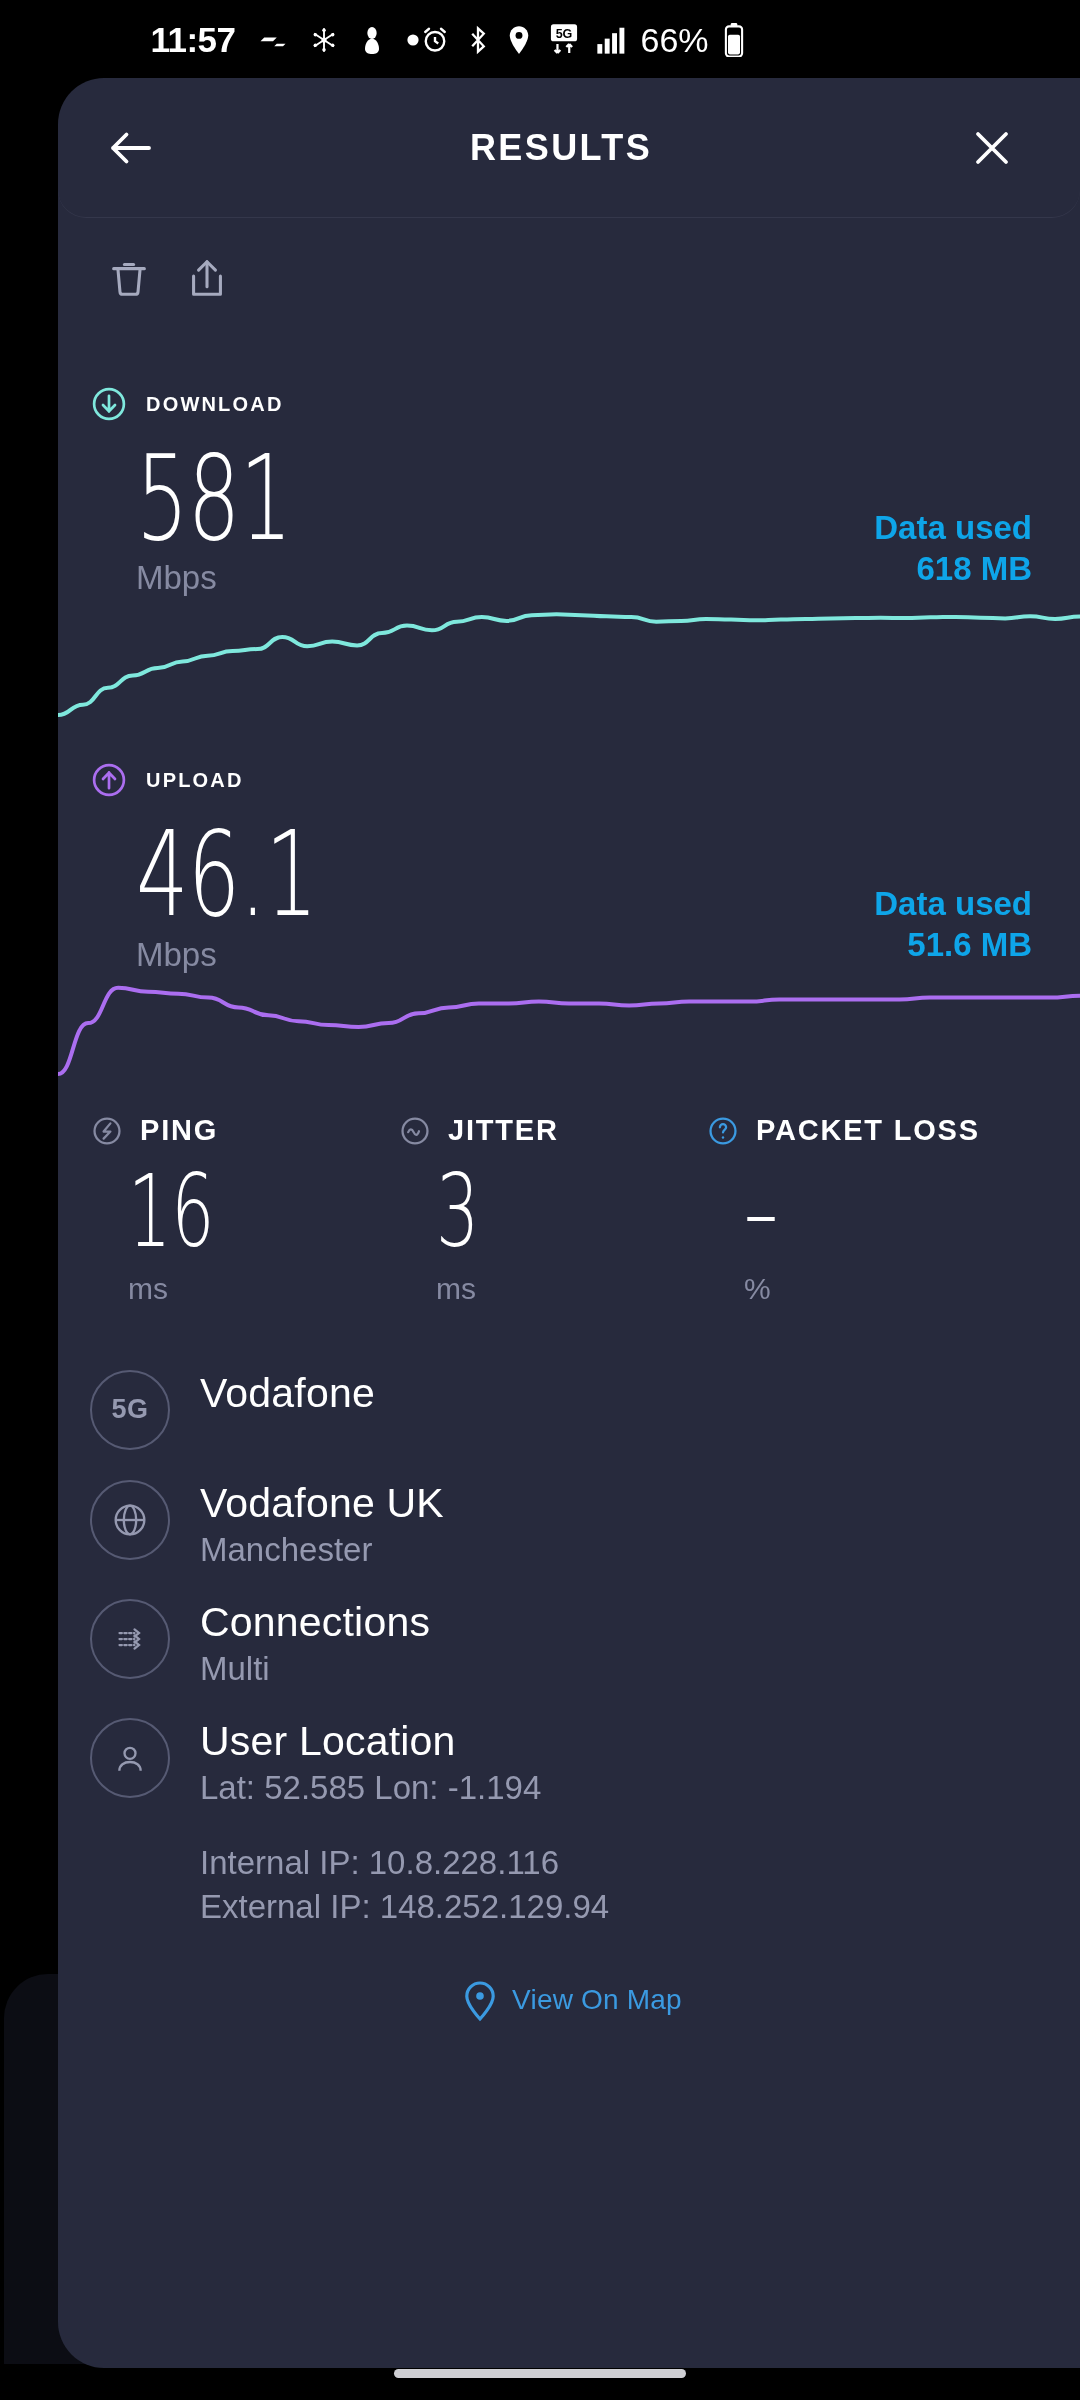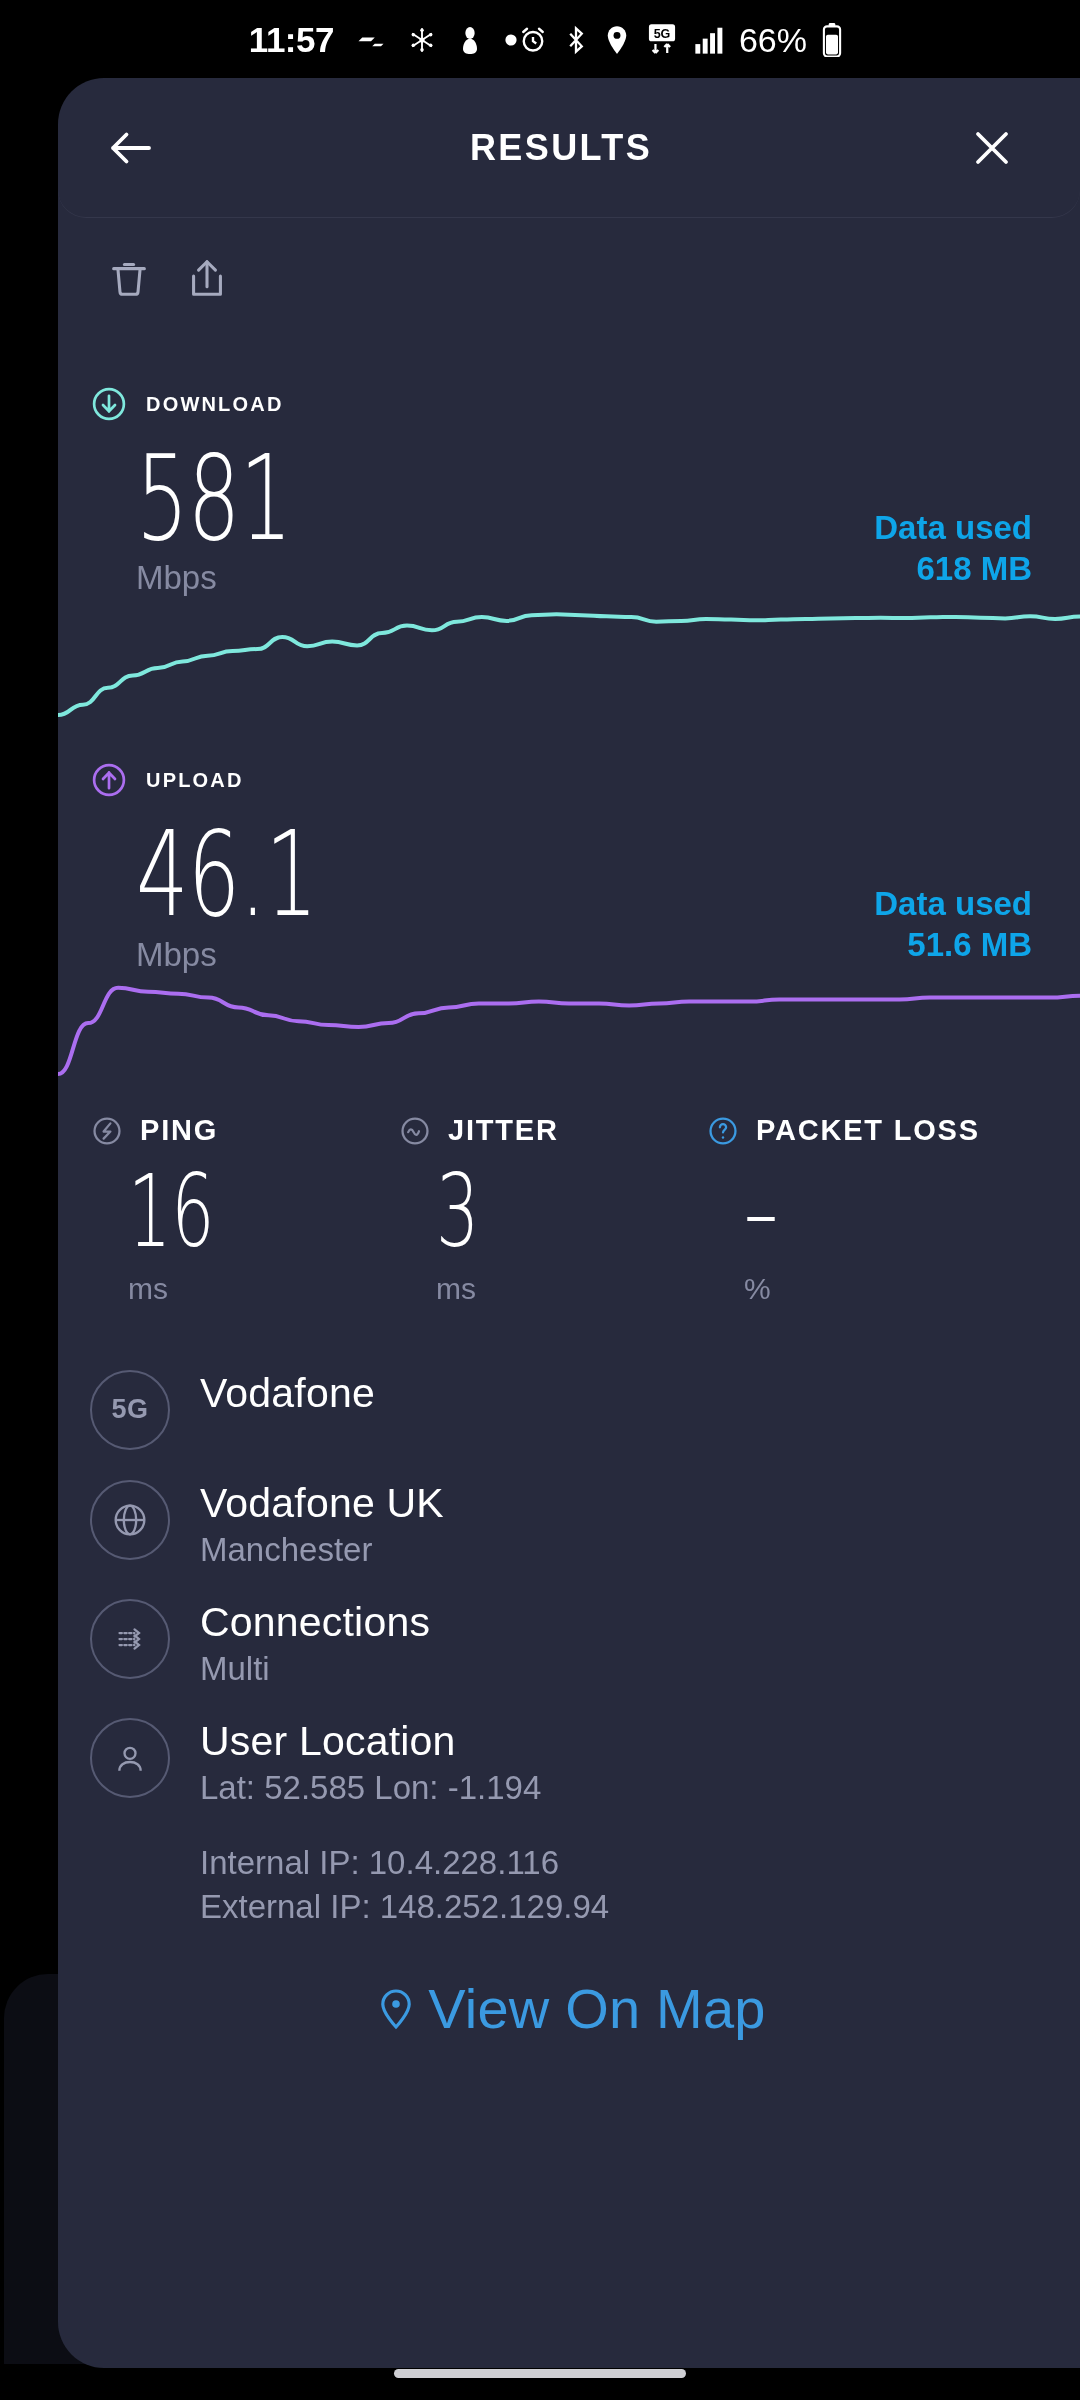--- a/index.html
+++ b/index.html
@@ -7,21 +7,21 @@
     width:1080px; height:2400px;
     background:#000;
     font-family:"Liberation Sans", sans-serif;
     overflow:hidden;
   }
   #screen { position:relative; width:1080px; height:2400px; background:#000; }
 
   
   #statusbar {
     position:absolute; left:0; top:0; width:876px; height:72px;
-    display:flex; align-items:center; justify-content:flex-end;
+    display:flex; align-items:center; justify-content:center;
     padding:8px 34px 0 52px; color:#fff;
   }
   #sb-left { display:flex; align-items:center; gap:22px; }
   #sb-clock { font-size:35px; font-weight:600; letter-spacing:-0.5px; }
   #sb-right { display:flex; align-items:center; gap:15px; }
   .sbicon { display:flex; align-items:center; }
   #sb-batt-text { font-size:34px; font-weight:500; }
 
   
   #ghost-card {
@@ -104,21 +104,21 @@
   .info-txt { padding-top:2px; }
   .info-title { color:#fff; font-size:41px; font-weight:400; letter-spacing:0.2px; }
   .info-sub { color:#9599b0; font-size:33px; margin-top:4px; }
   .info-extra { color:#9599b0; font-size:33px; line-height:1.35; margin-top:34px; }
 
   
   #map-link {
     display:flex; align-items:center; justify-content:center; gap:8px;
     margin-top:46px;
   }
-  #map-label { color:#3b9ae1; font-size:56px; letter-spacing:0.2px; }
+  #map-label { color:#3b9ae1; font-size:28px; letter-spacing:0.2px; }
 
   
   #gesture {
     position:absolute; left:50%; transform:translateX(-50%);
     bottom:22px; width:292px; height:9px; border-radius:5px;
     background:#cfcfd4;
   }
 </style>
 </head>
 <body>
@@ -361,21 +361,21 @@
         <div class="info-ico">
           <svg width="40" height="40" viewBox="0 0 24 24" fill="none" stroke="#9599b0" stroke-width="1.4">
             <circle cx="12" cy="9.2" r="3.3"></circle>
               <path d="M5.6 19.6c0-3.4 2.9-5.2 6.4-5.2s6.4 1.8 6.4 5.2"></path>
           </svg>
         </div>
         <div class="info-txt">
           <div class="info-title">User Location</div>
           <div class="info-sub">Lat: 52.585 Lon: -1.194</div>
           <div class="info-extra">
-            <div>Internal IP: 10.4.228.116</div>
+            <div>Internal IP: 10.8.228.116</div>
             <div>External IP: 148.252.129.94</div>
           </div>
         </div>
       </div>
     </div>
 
     <div id="map-link">
       <svg width="48" height="48" viewBox="0 0 24 24" fill="none" stroke="#3b9ae1" stroke-width="1.6">
         <path d="M12 21.5s6.6-7 6.6-11.4A6.6 6.6 0 0 0 5.4 10.1C5.4 14.5 12 21.5 12 21.5z"></path>
         <circle cx="12" cy="10" r="1.9" fill="#3b9ae1" stroke="none"></circle>

